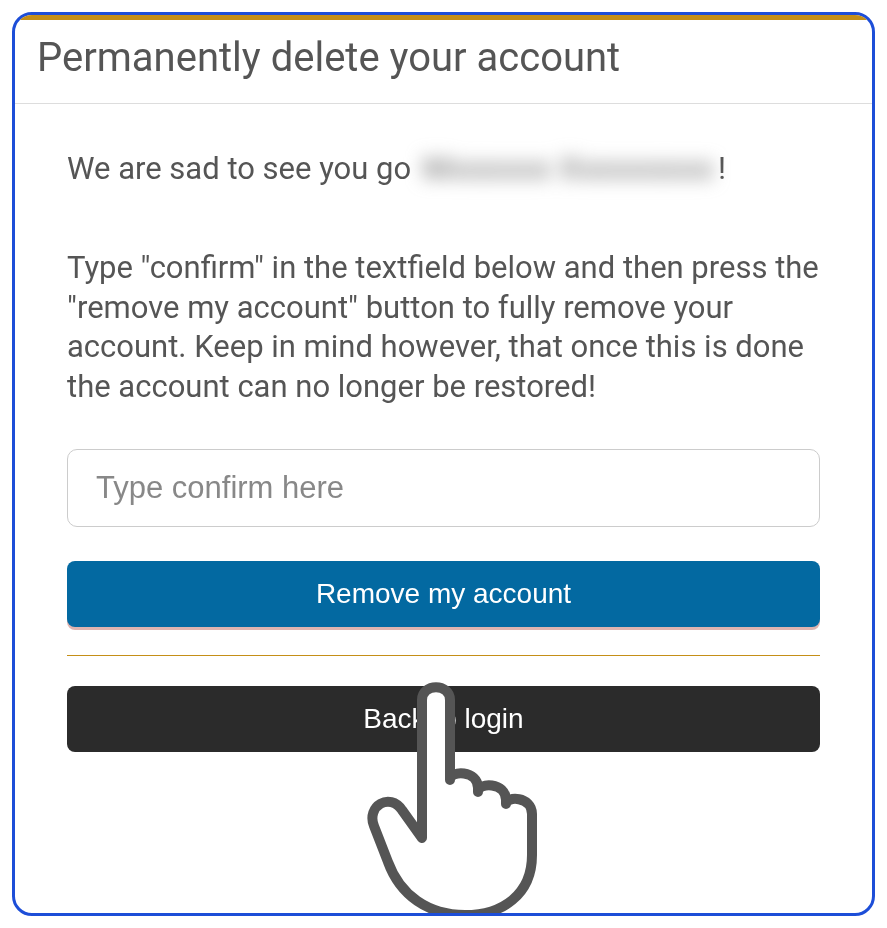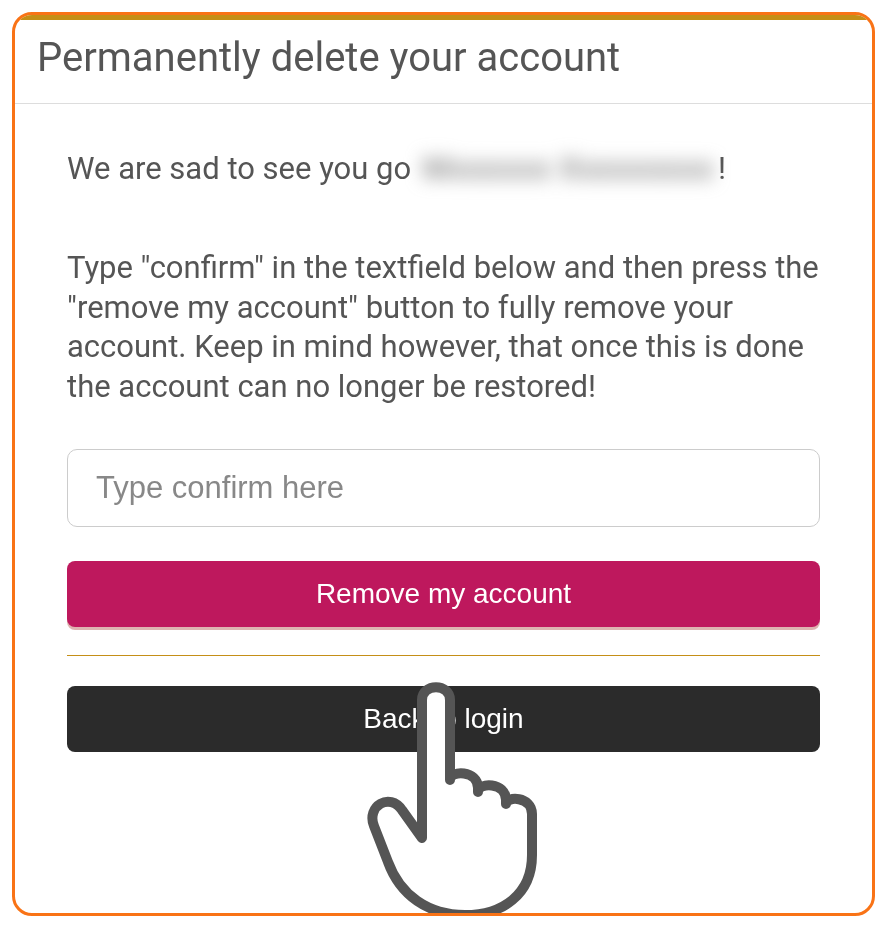--- a/index.html
+++ b/index.html
@@ -5,21 +5,21 @@
     * { box-sizing: border-box; margin: 0; padding: 0; }
     html, body { width: 887px; height: 928px; }
     body {
       font-family: -apple-system, BlinkMacSystemFont, "Segoe UI", Roboto, Arial, sans-serif;
       background: #fff;
       padding: 12px;
     }
     .frame {
       width: 863px;
       height: 904px;
-      border: 3px solid #f97316;
+      border: 3px solid #1d4ed8;
       border-radius: 20px;
       overflow: hidden;
       background: #fff;
       position: relative;
     }
     .accent-bar {
       height: 5px;
       background: #c58f17;
       width: 100%;
     }
@@ -75,21 +75,21 @@
       border: none;
       border-radius: 8px;
       font-size: 28px;
       color: #fff;
       cursor: pointer;
       display: flex;
       align-items: center;
       justify-content: center;
     }
     .btn-remove {
-      background: #be185d;
+      background: #0369a1;
       box-shadow: 0 3px 0 rgba(160,40,30,.35);
     }
     .btn-back {
       background: #2b2b2b;
     }
     .gold-divider {
       height: 1px;
       background: #c58f17;
       width: 100%;
       margin: 28px 0 30px 0;

